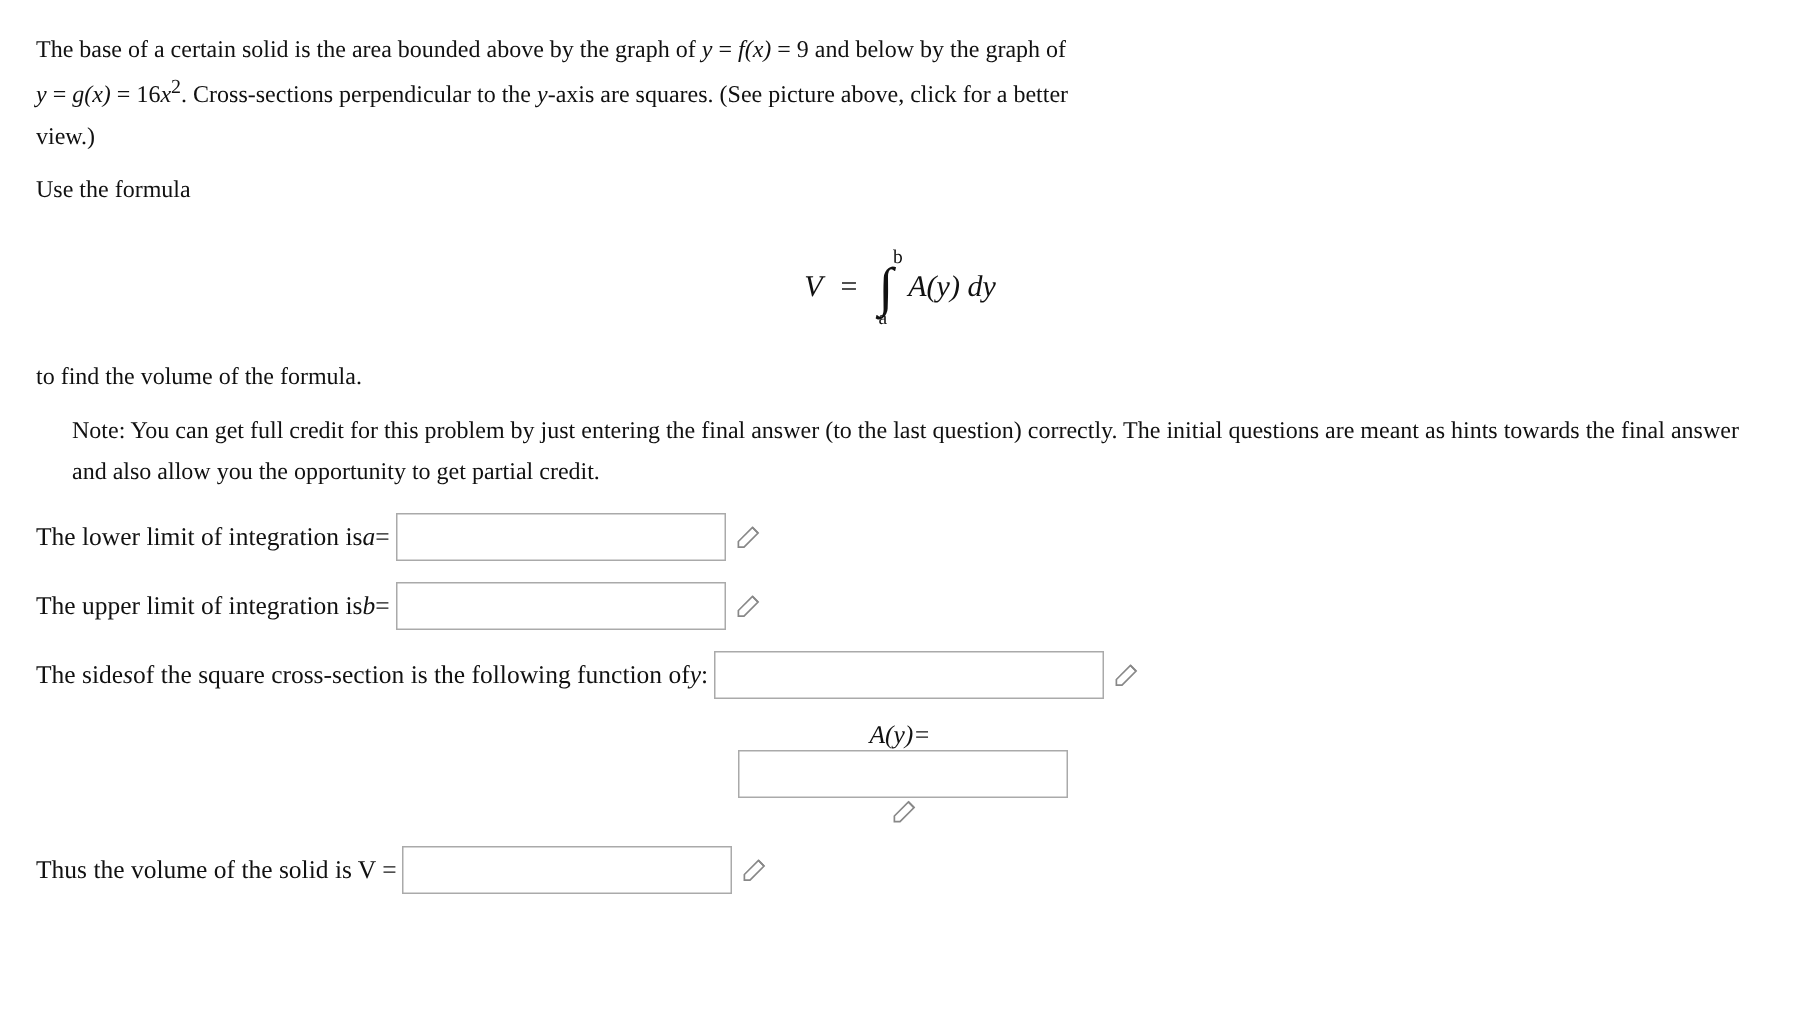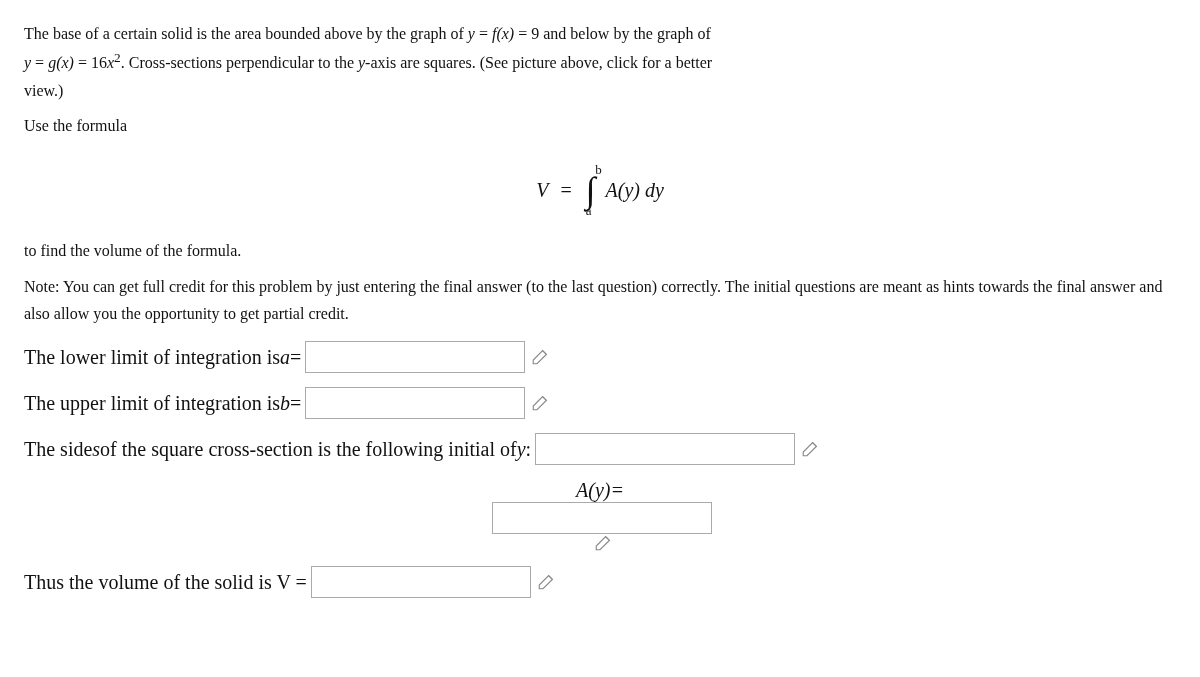--- a/index.html
+++ b/index.html
@@ -77,35 +77,36 @@
 
     .formula-ay {
       font-size: 20px;
       font-style: italic;
       margin-left: 4px;
     }
 
     .note-text {
       line-height: 1.7;
       margin-bottom: 8px;
+      margin-left: 24px;
     }
 
     .bold {
       font-weight: normal;
     }
 
     .question-row {
       display: flex;
       align-items: center;
       margin: 14px 0;
       line-height: 1.6;
     }
 
     .question-label {
-      font-size: 20px;
+      font-size: 17px;
     }
 
     .answer-box {
       border: 1px solid #aaa;
       background: #fff;
       min-width: 220px;
       height: 32px;
       margin-left: 4px;
       display: inline-block;
       vertical-align: middle;
@@ -213,21 +214,21 @@
     <svg viewBox="0 0 24 24" xmlns="http://www.w3.org/2000/svg">
       <path d="M15.5 3.5L20.5 8.5L8 21H3V16L15.5 3.5Z" stroke="#888" stroke-width="1.5" fill="none"></path>
       <path d="M15.5 3.5L20.5 8.5" stroke="#888" stroke-width="1.5"></path>
     </svg>
   </span>
 </div>
 
 <div class="question-row">
   <span class="question-label">The side </span>
   <span class="math-italic bold question-label">s</span>
-  <span class="question-label"> of the square cross-section is the following initial of </span>
+  <span class="question-label"> of the square cross-section is the following function of </span>
   <span class="math-italic bold question-label">y</span>
   <span class="question-label">:</span>
   <input type="text" class="answer-box answer-box-wide" value="" style="">
   <span class="pencil-icon">
     <svg viewBox="0 0 24 24" xmlns="http://www.w3.org/2000/svg">
       <path d="M15.5 3.5L20.5 8.5L8 21H3V16L15.5 3.5Z" stroke="#888" stroke-width="1.5" fill="none"></path>
       <path d="M15.5 3.5L20.5 8.5" stroke="#888" stroke-width="1.5"></path>
     </svg>
   </span>
 </div>

